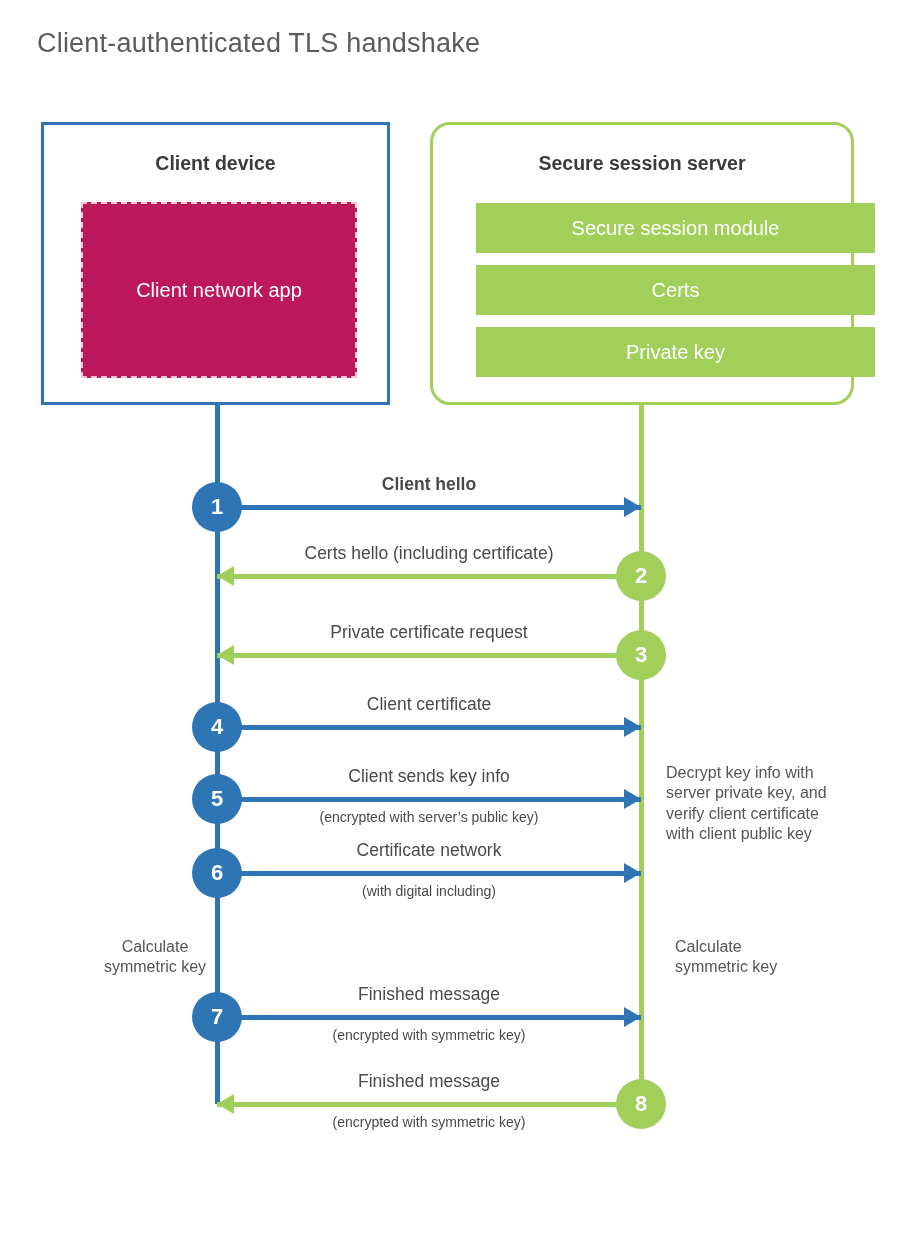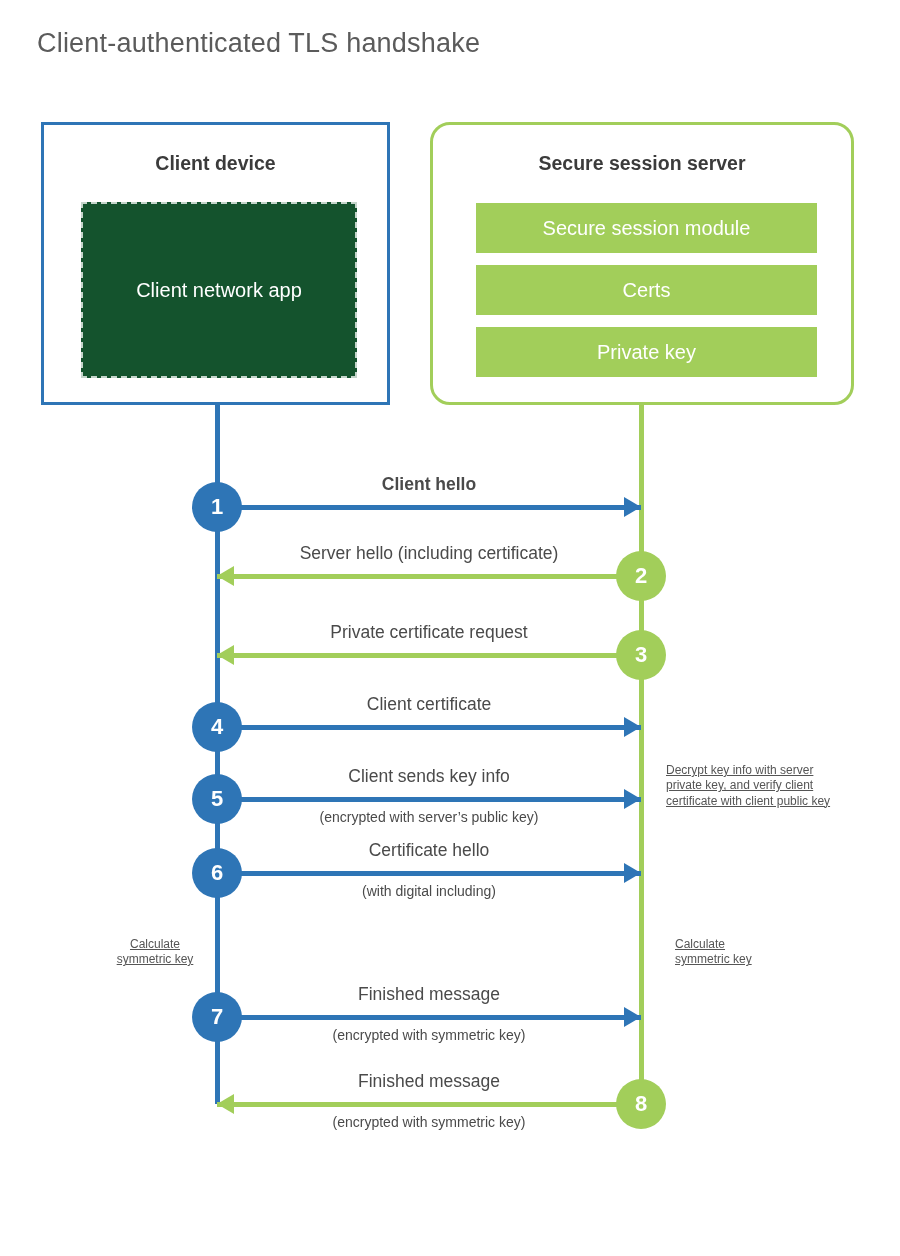--- a/index.html
+++ b/index.html
@@ -42,36 +42,36 @@
     text-align: center;
     font-size: 19.5px;
     font-weight: bold;
     color: #3b3b3b;
   }
 
   .client-app {
     position: absolute;
     left: 37px; top: 77px;
     width: 276px; height: 176px;
-    background: #14532d;
+    background: #be185d;
     border: 2px dashed rgba(255,255,255,0.75);
     display: flex;
     align-items: center;
     justify-content: center;
     text-align: center;
     color: #ffffff;
     font-size: 20px;
     line-height: 1.55;
     padding: 0 40px;
   }
 
   .server-bar {
     position: absolute;
     left: 43px;
-    width: 341px;
+    width: 399px;
     height: 50px;
     background: #a2ce5a;
     color: #ffffff;
     font-size: 20px;
     text-align: center;
     line-height: 50px;
   }
   .server-bar.b0 { top: 78px;  }
   .server-bar.b1 { top: 140px; }
   .server-bar.b2 { top: 202px; }
@@ -138,24 +138,23 @@
     width: 424px;
     text-align: center;
     font-size: 14px;
     color: #4a4a4a;
     z-index: 4;
   }
 
   
   .side-note {
     position: absolute;
-    font-size: 12px;
+    font-size: 16px;
     line-height: 1.28;
     color: #555555;
-    text-decoration: underline;
   }
   .note-decrypt { left: 666px; top: 763px; width: 172px; }
   .calc-left    { left: 90px;  top: 937px; width: 130px; text-align: center; white-space: pre-line; }
   .calc-right   { left: 675px; top: 937px; width: 130px; text-align: left;   white-space: pre-line; }
 </style>
 </head>
 <body>
 
 <div class="canvas">
 
@@ -179,38 +178,38 @@
   <div class="lifeline server"></div>
 
   <div id="messages">
       <div class="msg-line blue" style="top: 505px;"></div>
       <div class="msg-head right blue" style="top: 497px; left: 624px;"></div>
       <div class="msg-circle blue" style="left: 192px; top: 482px;">1</div>
       <div class="msg-label" style="top: 474px; font-weight: bold;">Client hello</div>
       <div class="msg-line green" style="top: 574px;"></div>
       <div class="msg-head left green" style="top: 566px; left: 217px;"></div>
       <div class="msg-circle green" style="left: 616px; top: 551px;">2</div>
-      <div class="msg-label" style="top: 543px;">Server hello (including certificate)</div>
+      <div class="msg-label" style="top: 543px;">Certs hello (including certificate)</div>
       <div class="msg-line green" style="top: 653px;"></div>
       <div class="msg-head left green" style="top: 645px; left: 217px;"></div>
       <div class="msg-circle green" style="left: 616px; top: 630px;">3</div>
       <div class="msg-label" style="top: 622px;">Private certificate request</div>
       <div class="msg-line blue" style="top: 725px;"></div>
       <div class="msg-head right blue" style="top: 717px; left: 624px;"></div>
       <div class="msg-circle blue" style="left: 192px; top: 702px;">4</div>
       <div class="msg-label" style="top: 694px;">Client certificate</div>
       <div class="msg-line blue" style="top: 797px;"></div>
       <div class="msg-head right blue" style="top: 789px; left: 624px;"></div>
       <div class="msg-circle blue" style="left: 192px; top: 774px;">5</div>
       <div class="msg-label" style="top: 766px;">Client sends key info</div>
       <div class="msg-sub" style="top: 809px;">(encrypted with server’s public key)</div>
       <div class="msg-line blue" style="top: 871px;"></div>
       <div class="msg-head right blue" style="top: 863px; left: 624px;"></div>
       <div class="msg-circle blue" style="left: 192px; top: 848px;">6</div>
-      <div class="msg-label" style="top: 840px;">Certificate hello</div>
+      <div class="msg-label" style="top: 840px;">Certificate network</div>
       <div class="msg-sub" style="top: 883px;">(with digital including)</div>
       <div class="msg-line blue" style="top: 1015px;"></div>
       <div class="msg-head right blue" style="top: 1007px; left: 624px;"></div>
       <div class="msg-circle blue" style="left: 192px; top: 992px;">7</div>
       <div class="msg-label" style="top: 984px;">Finished message</div>
       <div class="msg-sub" style="top: 1027px;">(encrypted with symmetric key)</div>
       <div class="msg-line green" style="top: 1102px;"></div>
       <div class="msg-head left green" style="top: 1094px; left: 217px;"></div>
       <div class="msg-circle green" style="left: 616px; top: 1079px;">8</div>
       <div class="msg-label" style="top: 1071px;">Finished message</div>

